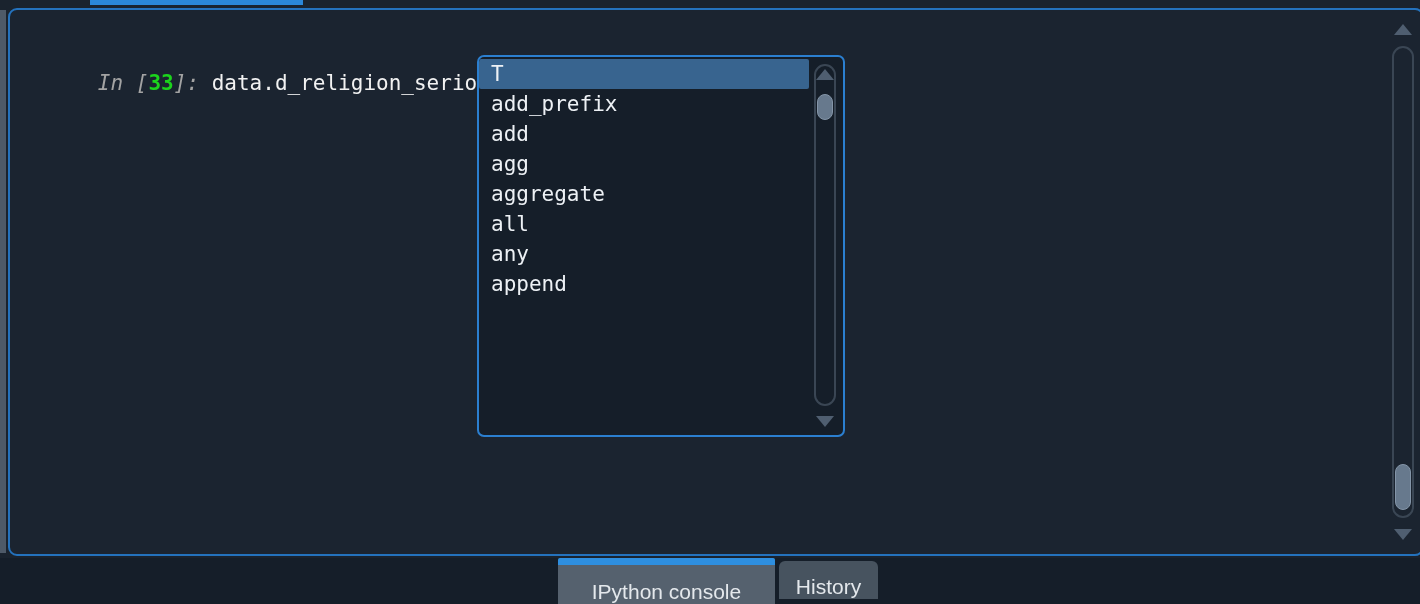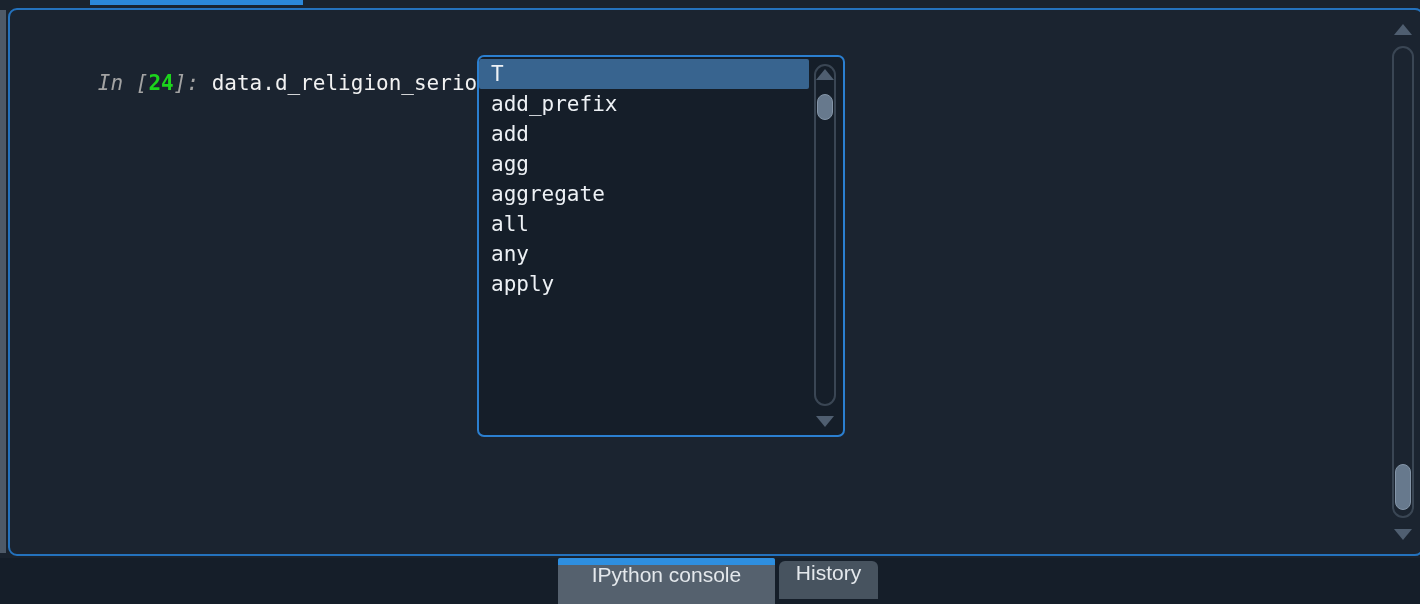--- a/index.html
+++ b/index.html
@@ -57,21 +57,21 @@
   
   .console-scrollbar { position:absolute; right:4px; top:4px; bottom:4px; width:30px; }
   .console-scrollbar .sb-track { left:4px; right:4px; top:32px; bottom:32px; }
   .console-scrollbar .sb-arrow-up { position:absolute; top:10px; left:6px; }
   .console-scrollbar .sb-thumb { bottom:40px; left:7px; width:16px; height:46px; }
   .console-scrollbar .sb-arrow-down { position:absolute; bottom:10px; left:6px; }
 
   
   .tab-bar { position:absolute; left:0; bottom:0; width:1420px; height:46px; background:#151e29; }
   .tab {
-    position:absolute; display:flex; align-items:flex-start; justify-content:center;
+    position:absolute; display:flex; align-items:flex-end; justify-content:center;
     font-family:"Liberation Sans", sans-serif; font-size:21px; color:#e4e8ec;
   }
   .tab-active {
     left:558px; top:0; width:217px; height:46px; background:#55616e;
     border-radius:3px 3px 0 0; padding-top:5px;
   }
   .tab-active .tab-top-indicator {
     position:absolute; top:0; left:0; width:100%; height:7px; background:#2e8fe0;
     border-radius:2px 2px 0 0;
   }
@@ -84,34 +84,34 @@
 <body>
 
 <div class="screen">
 
   <div class="left-strip"></div>
   <div class="top-indicator"></div>
 
   <div class="console-pane">
 
     <div class="prompt-line">
-      <span class="prompt-green">In [</span><span class="prompt-num">24</span><span class="prompt-green">]: </span><span class="code-text">data.d_religion_seriosity.</span>
+      <span class="prompt-green">In [</span><span class="prompt-num">33</span><span class="prompt-green">]: </span><span class="code-text">data.d_religion_seriosity.</span>
     </div>
 
     <div class="completion-popup">
       <ul class="completion-list">
 
       <li class="completion-item selected">T</li>
           <li class="completion-item">add_prefix</li>
           <li class="completion-item">add</li>
           <li class="completion-item">agg</li>
           <li class="completion-item">aggregate</li>
           <li class="completion-item">all</li>
           <li class="completion-item">any</li>
-          <li class="completion-item">apply</li>
+          <li class="completion-item">append</li>
         </ul>
       <div class="popup-scrollbar">
         <div class="sb-track"></div>
         <div class="sb-arrow-up"></div>
         <div class="sb-thumb"></div>
         <div class="sb-arrow-down"></div>
       </div>
     </div>
 
     <div class="console-scrollbar">

